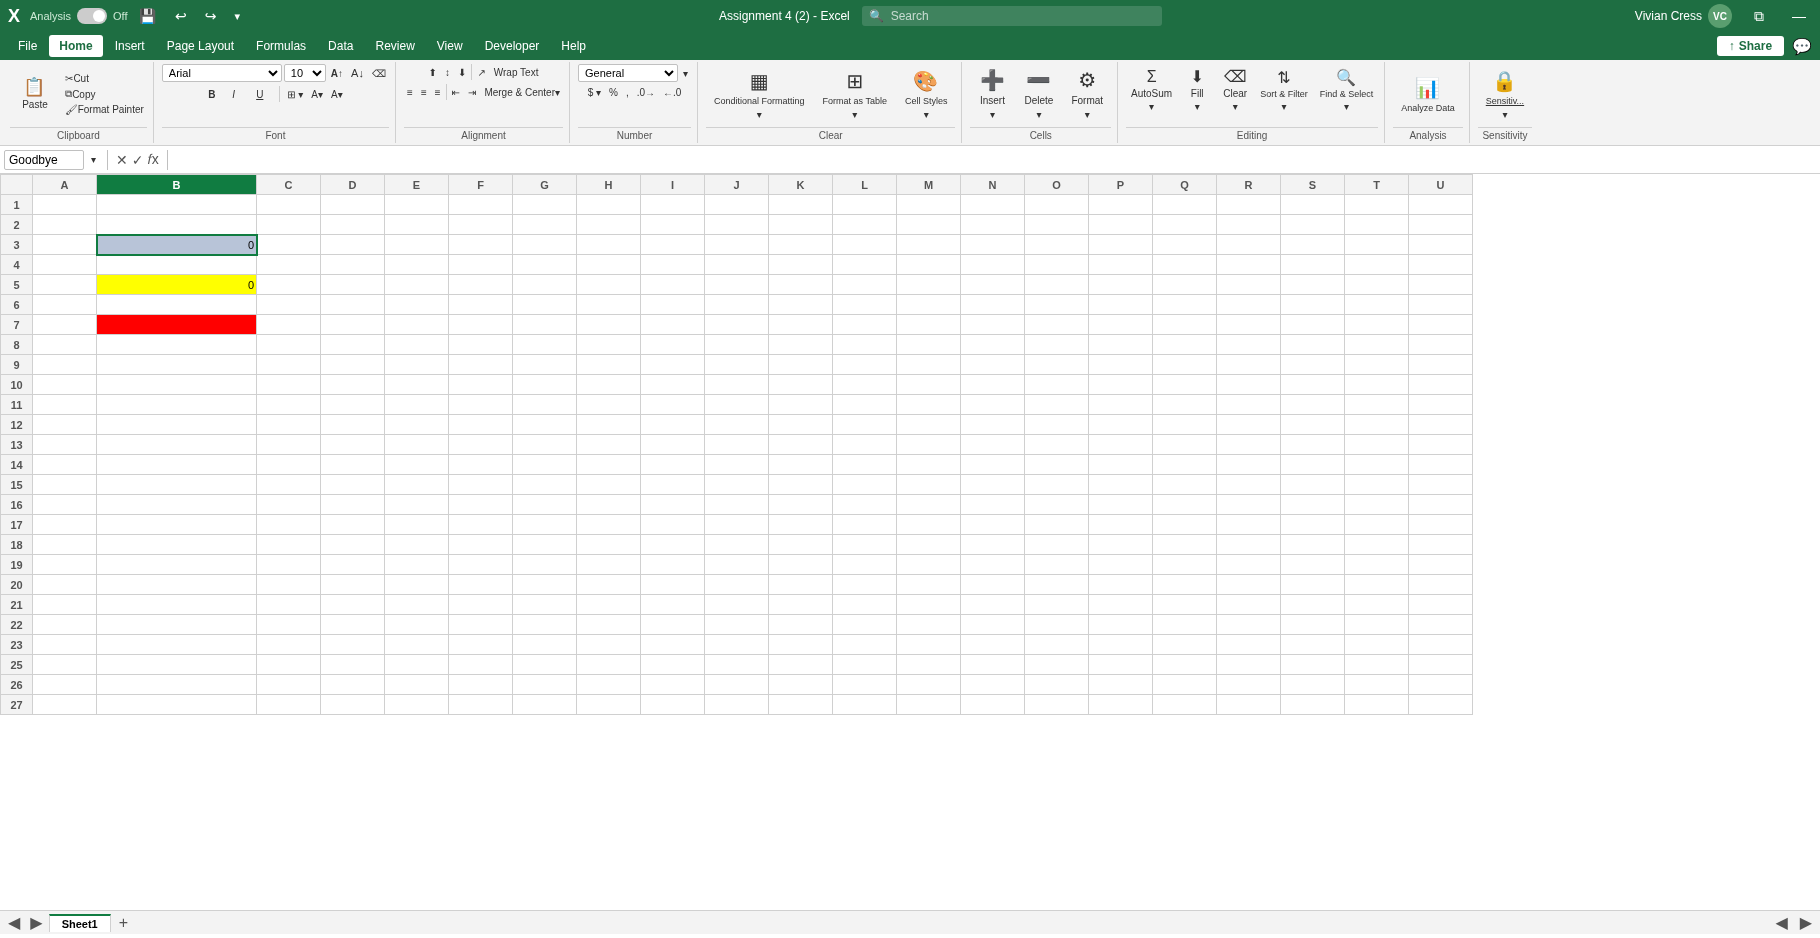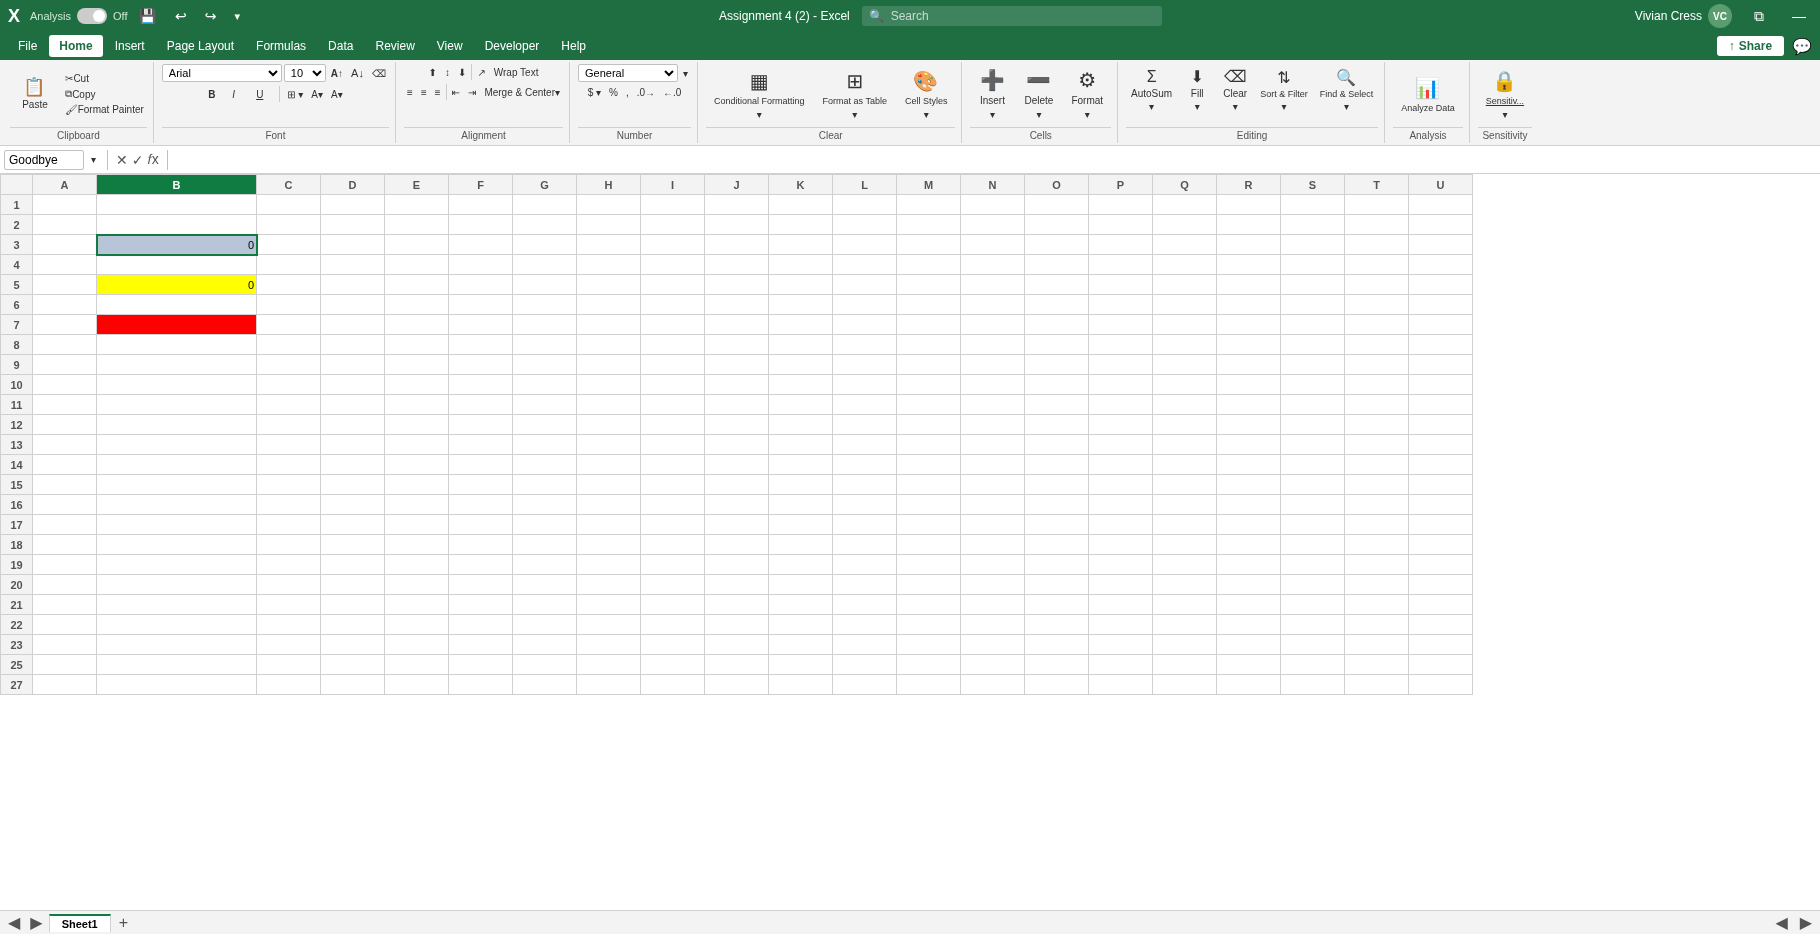--- a/index.html
+++ b/index.html
@@ -1047,20 +1047,44 @@
             <td class="data-cell" style="height: 20px;"></td>
             <td class="data-cell" style="height: 20px;"></td>
             <td class="data-cell" style="height: 20px;"></td>
             <td class="data-cell" style="height: 20px;"></td>
             <td class="data-cell" style="height: 20px;"></td>
             <td class="data-cell" style="height: 20px;"></td>
             <td class="data-cell" style="height: 20px;"></td>
             <td class="data-cell" style="height: 20px;"></td>
           </tr>
           <tr>
+            <th class="row-header">26</th>
+            <td class="data-cell" style="height: 20px;"></td>
+            <td class="data-cell" style="height: 20px; width: 160px;"></td>
+            <td class="data-cell" style="height: 20px;"></td>
+            <td class="data-cell" style="height: 20px;"></td>
+            <td class="data-cell" style="height: 20px;"></td>
+            <td class="data-cell" style="height: 20px;"></td>
+            <td class="data-cell" style="height: 20px;"></td>
+            <td class="data-cell" style="height: 20px;"></td>
+            <td class="data-cell" style="height: 20px;"></td>
+            <td class="data-cell" style="height: 20px;"></td>
+            <td class="data-cell" style="height: 20px;"></td>
+            <td class="data-cell" style="height: 20px;"></td>
+            <td class="data-cell" style="height: 20px;"></td>
+            <td class="data-cell" style="height: 20px;"></td>
+            <td class="data-cell" style="height: 20px;"></td>
+            <td class="data-cell" style="height: 20px;"></td>
+            <td class="data-cell" style="height: 20px;"></td>
+            <td class="data-cell" style="height: 20px;"></td>
+            <td class="data-cell" style="height: 20px;"></td>
+            <td class="data-cell" style="height: 20px;"></td>
+            <td class="data-cell" style="height: 20px;"></td>
+          </tr>
+          <tr>
             <th class="row-header">27</th>
             <td class="data-cell" style="height: 20px;"></td>
             <td class="data-cell" style="height: 20px; width: 160px;"></td>
             <td class="data-cell" style="height: 20px;"></td>
             <td class="data-cell" style="height: 20px;"></td>
             <td class="data-cell" style="height: 20px;"></td>
             <td class="data-cell" style="height: 20px;"></td>
             <td class="data-cell" style="height: 20px;"></td>
             <td class="data-cell" style="height: 20px;"></td>
             <td class="data-cell" style="height: 20px;"></td>

